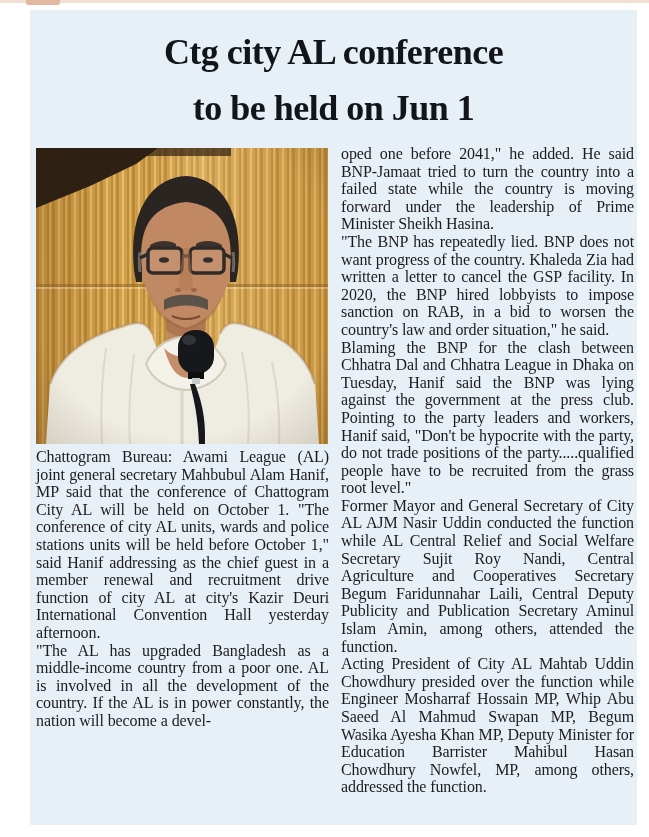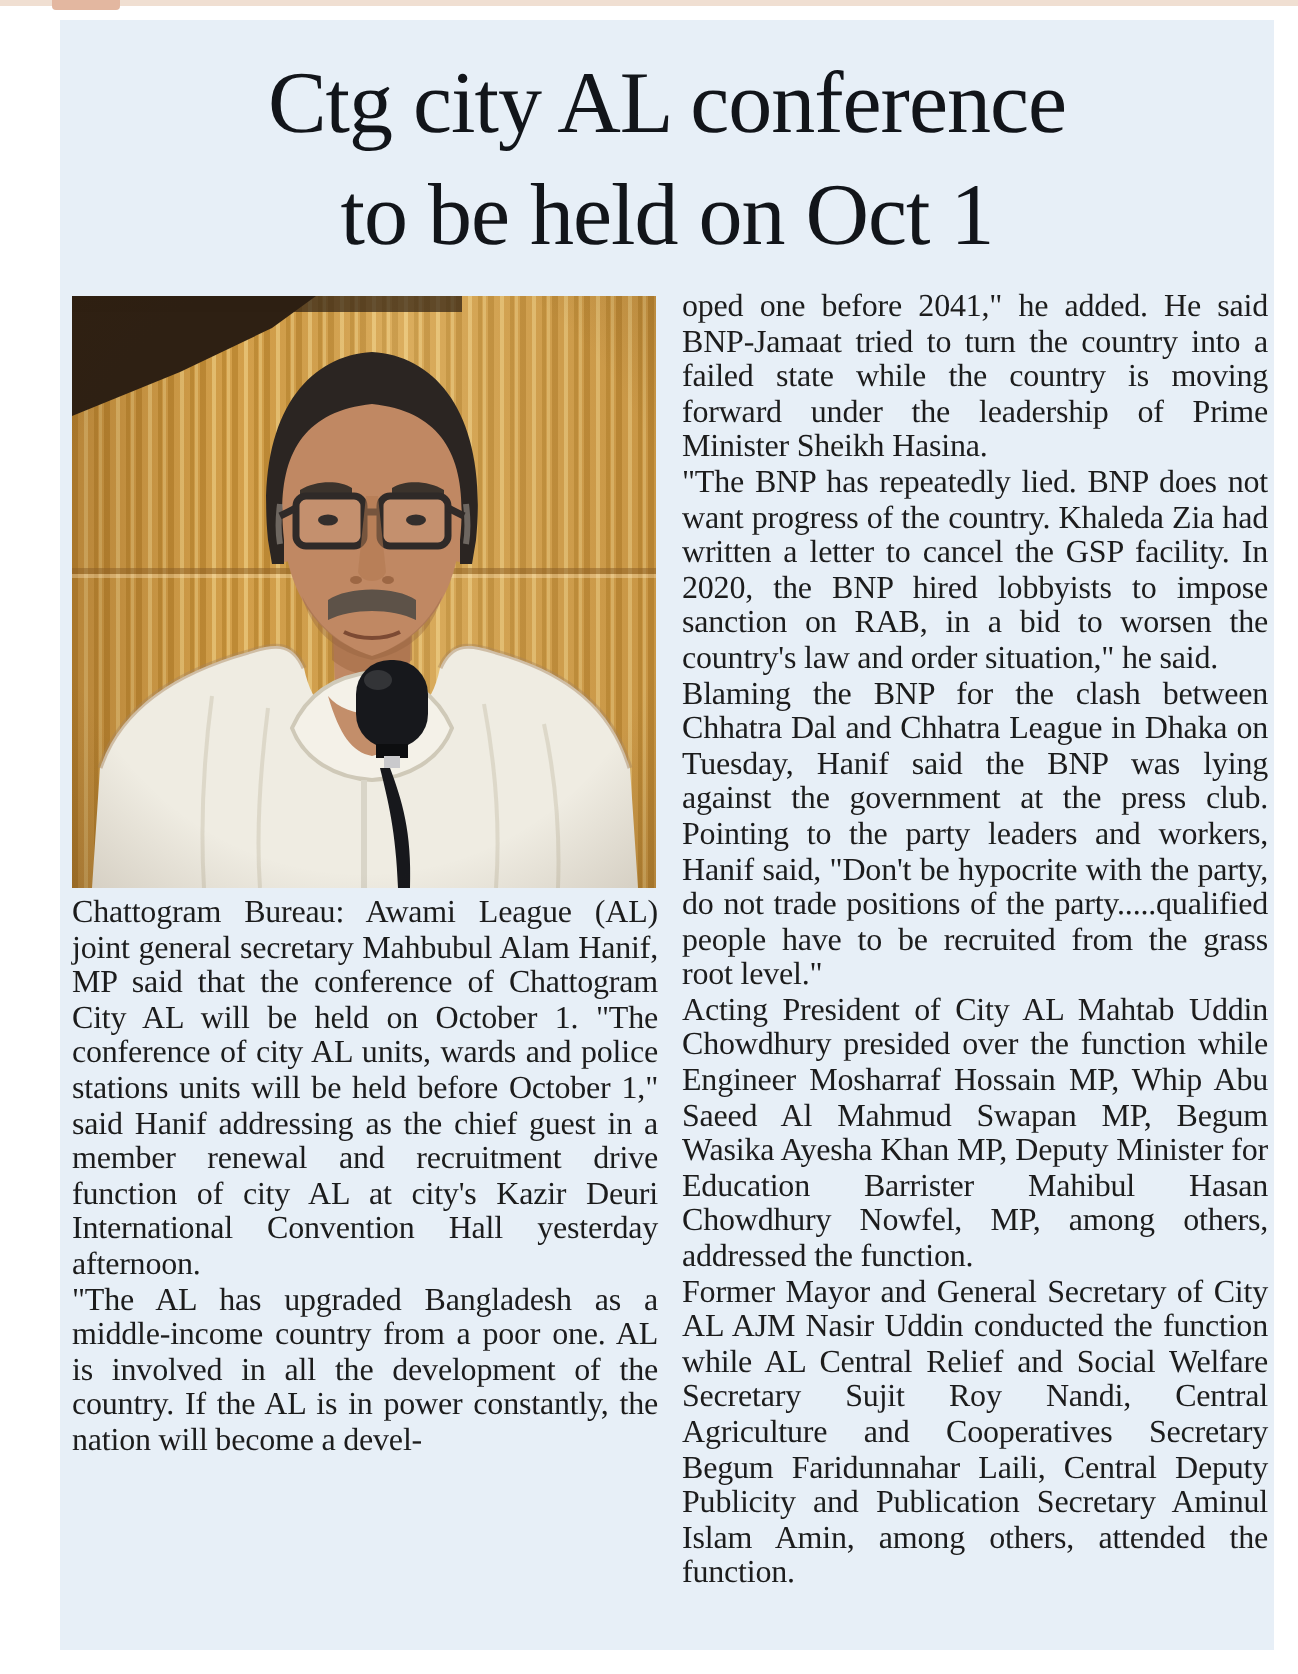--- a/index.html
+++ b/index.html
@@ -6,21 +6,21 @@
   body{
     width:649px;height:837px;position:relative;overflow:hidden;
     background:#ffffff;
     font-family:"Liberation Serif","DejaVu Serif",serif;
   }
   .top-strip{position:absolute;left:0;top:0;width:649px;height:3px;}
   .corner-mark{position:absolute;left:26px;top:0;width:34px;height:5px;border-radius:0 0 2px 2px;}
   .panel{position:absolute;left:30px;top:10px;width:607px;height:815px;}
   .headline{
     position:absolute;left:0;top:14px;width:607px;text-align:center;
-    font-weight:400;font-size:44px;line-height:56px;letter-spacing:-0.5px;
+    font-weight:700;font-size:36px;line-height:56px;letter-spacing:-0.5px;
     color:#12151a;
   }
   .photo-wrap{position:absolute;left:6px;top:138px;width:292px;height:296px;line-height:0;}
   .photo-wrap svg{display:block;}
   .col{
     position:absolute;width:293px;
     font-size:16px;line-height:17.6px;text-align:justify;color:#1c1c1c;
     letter-spacing:-0.1px;
   }
   .col p{margin:0;padding:0;}
@@ -31,21 +31,21 @@
 </head>
 <body>
 
 <div class="top-strip" style="background-color: rgb(240, 223, 210);"></div>
 <div class="corner-mark" style="background-color: rgb(227, 183, 160);"></div>
 
 <div class="panel" style="background-color: rgb(231, 239, 247);">
 
   <div class="headline">
     <div>Ctg city AL conference</div>
-    <div>to be held on Oct 1</div>
+    <div>to be held on Jun 1</div>
   </div>
 
   <div class="photo-wrap">
     <svg width="292" height="296" viewBox="0 0 292 296">
       <defs>
         <pattern id="wood" width="16" height="296" patternUnits="userSpaceOnUse">
           <rect width="16" height="296" fill="#d3a04b"></rect>
           <rect x="0" width="3" height="296" fill="#b9842f" opacity="0.8"></rect>
           <rect x="6" width="2" height="296" fill="#e8c477" opacity="0.9"></rect>
           <rect x="11" width="2" height="296" fill="#a9761f" opacity="0.45"></rect>
@@ -134,18 +134,18 @@
     <div>
         <p>"The AL has upgraded Bangladesh as a middle-income country from a poor one. AL is involved in all the development of the country. If the AL is in power constantly, the nation will become a devel-</p>
       </div>
   </div>
 
   <div class="col col-right">
     <div>
         <p>oped one before 2041," he added. He said BNP-Jamaat tried to turn the country into a failed state while the country is moving forward under the leadership of Prime Minister Sheikh Hasina.</p>
         <p>"The BNP has repeatedly lied. BNP does not want progress of the country. Khaleda Zia had written a letter to cancel the GSP facility. In 2020, the BNP hired lobbyists to impose sanction on RAB, in a bid to worsen the country's law and order situation," he said.</p>
         <p>Blaming the BNP for the clash between Chhatra Dal and Chhatra League in Dhaka on Tuesday, Hanif said the BNP was lying against the government at the press club. Pointing to the party leaders and workers, Hanif said, "Don't be hypocrite with the party, do not trade positions of the party.....qualified people have to be recruited from the grass root level."</p>
+        <p>Former Mayor and General Secretary of City AL AJM Nasir Uddin conducted the function while AL Central Relief and Social Welfare Secretary Sujit Roy Nandi, Central Agriculture and Cooperatives Secretary Begum Faridunnahar Laili, Central Deputy Publicity and Publication Secretary Aminul Islam Amin, among others, attended the function.</p>
         <p>Acting President of City AL Mahtab Uddin Chowdhury presided over the function while Engineer Mosharraf Hossain MP, Whip Abu Saeed Al Mahmud Swapan MP, Begum Wasika Ayesha Khan MP, Deputy Minister for Education Barrister Mahibul Hasan Chowdhury Nowfel, MP, among others, addressed the function.</p>
-        <p>Former Mayor and General Secretary of City AL AJM Nasir Uddin conducted the function while AL Central Relief and Social Welfare Secretary Sujit Roy Nandi, Central Agriculture and Cooperatives Secretary Begum Faridunnahar Laili, Central Deputy Publicity and Publication Secretary Aminul Islam Amin, among others, attended the function.</p>
       </div>
   </div>
 
 </div>
 
 </body></html>

